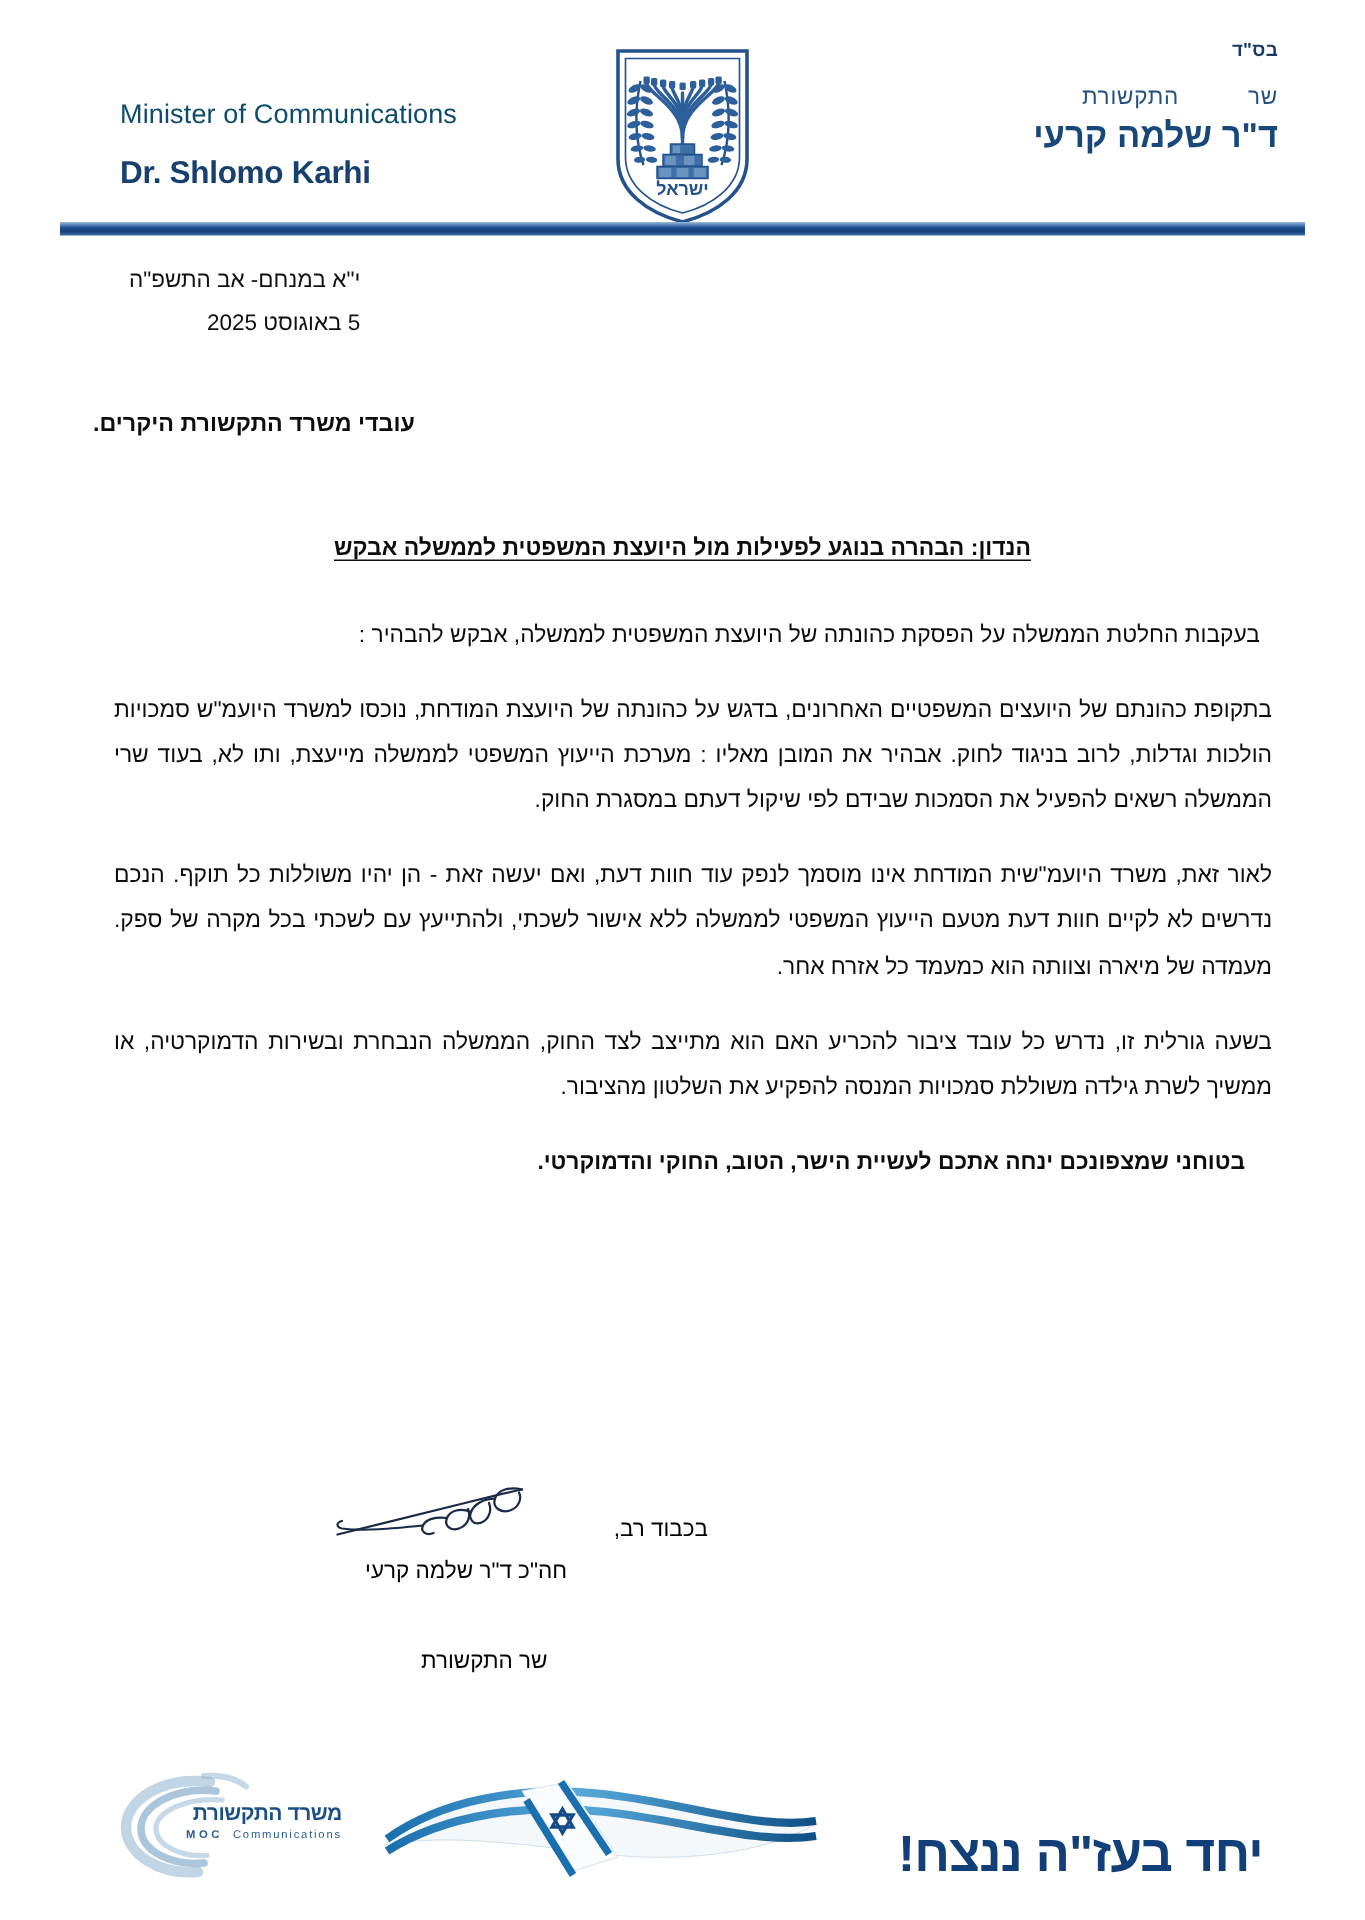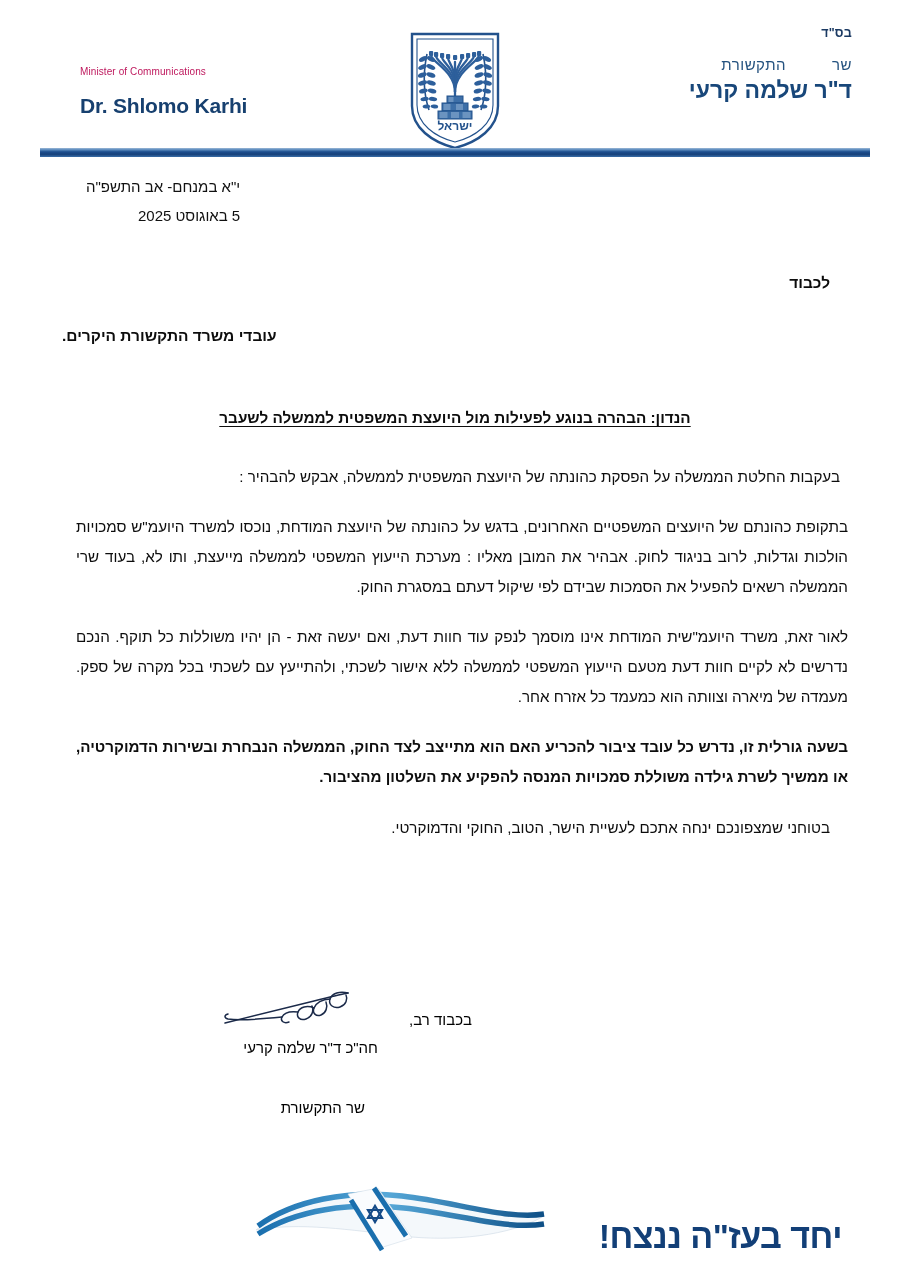--- a/index.html
+++ b/index.html
@@ -63,22 +63,22 @@
     white-space: nowrap;
   }
   .hdr-en {
     position: absolute;
     left: 80px;
     top: 10px;
     text-align: left;
     direction: ltr;
   }
   .hdr-en .line1 {
-    font-size: 10px;
-    color: #be185d;
+    font-size: 18px;
+    color: #0c4a6e;
     letter-spacing: 0.1px;
   }
   .hdr-en .line2 {
     font-size: 21px;
     font-weight: bold;
     color: #17406f;
     margin-top: 17px;
     letter-spacing: -0.2px;
   }
 
@@ -155,22 +155,22 @@
     margin: 0 0 18px 0;
     padding-right: 18px;
     font-size: 15.2px;
   }
   .para {
     margin: 0 0 20px 14px;
     text-align: justify;
     text-align-last: right;
   }
   .para.indent { padding-right: 8px; }
-  .para.bold { font-weight: bold; }
-  .para.last { text-align: center; padding-right: 18px; }
+  .para.bold { font-weight: normal; }
+  .para.last { text-align: center; padding-right: 18px; font-weight: bold; }
 
   
   .sign-wrap {
     position: absolute;
     top: 995px;
     left: 0;
     right: 0;
     direction: rtl;
   }
   .sign-regards {
@@ -363,23 +363,22 @@
   </svg>
 
   <div class="divider"></div>
 
   <div class="dates">
     <div class="d1">י"א במנחם- אב התשפ"ה</div>
     <div class="d2">5 באוגוסט 2025</div>
   </div>
 
   <div class="body">
-    <div class="to-line">לכבוד</div>
     <div class="to-name">עובדי משרד התקשורת היקרים.</div>
-    <div class="subject">הנדון: הבהרה בנוגע לפעילות מול היועצת המשפטית לממשלה לשעבר</div>
+    <div class="subject">הנדון: הבהרה בנוגע לפעילות מול היועצת המשפטית לממשלה אבקש</div>
 
     <p class="para indent">בעקבות החלטת הממשלה על הפסקת כהונתה של היועצת המשפטית לממשלה, אבקש להבהיר :</p>
     <p class="para">בתקופת כהונתם של היועצים המשפטיים האחרונים, בדגש על כהונתה של היועצת המודחת, נוכסו למשרד היועמ"ש סמכויות הולכות וגדלות, לרוב בניגוד לחוק. אבהיר את המובן מאליו : מערכת הייעוץ המשפטי לממשלה מייעצת, ותו לא, בעוד שרי הממשלה רשאים להפעיל את הסמכות שבידם לפי שיקול דעתם במסגרת החוק.</p>
     <p class="para">לאור זאת, משרד היועמ"שית המודחת אינו מוסמך לנפק עוד חוות דעת, ואם יעשה זאת - הן יהיו משוללות כל תוקף. הנכם נדרשים לא לקיים חוות דעת מטעם הייעוץ המשפטי לממשלה ללא אישור לשכתי, ולהתייעץ עם לשכתי בכל מקרה של ספק. מעמדה של מיארה וצוותה הוא כמעמד כל אזרח אחר.</p>
     <p class="para bold">בשעה גורלית זו, נדרש כל עובד ציבור להכריע האם הוא מתייצב לצד החוק, הממשלה הנבחרת ובשירות הדמוקרטיה, או ממשיך לשרת גילדה משוללת סמכויות המנסה להפקיע את השלטון מהציבור.</p>
     <p class="para last">בטוחני שמצפונכם ינחה אתכם לעשיית הישר, הטוב, החוקי והדמוקרטי.</p>
   </div>
 
   <div class="sign-wrap">
     <div class="sign-regards">בכבוד רב,</div>
@@ -392,20 +391,34 @@
         <path d="M92 21 C85 18 78 20 76 25 C74 30 78 34 84 32 C90 30 92 24 90 19"></path>
         <path d="M76 25 C68 24 62 26 60 30 C58 34 62 37 67 35"></path>
         <path d="M60 30 C40 32 20 34 6 32 C2 31 2 28 6 27"></path>
       </g>
     </svg>
 
     <div class="sign-name">חה"כ ד"ר שלמה קרעי</div>
     <div class="sign-title">שר התקשורת</div>
   </div>
 
+  <div class="footer-logo">
+    <svg class="ring" viewBox="0 0 150 74">
+      <g fill="none" stroke="#8fb2cd" stroke-linecap="round">
+        <path d="M62 8 C30 4 6 20 6 38 C6 56 28 70 54 68" stroke-width="7" opacity="0.55"></path>
+        <path d="M66 14 C38 11 16 24 16 39 C16 54 36 64 58 62" stroke-width="5" opacity="0.75"></path>
+        <path d="M70 20 C46 18 26 28 26 39 C26 51 44 58 60 57" stroke-width="3.5" opacity="0.5"></path>
+        <path d="M58 4 C70 3 80 6 86 11" stroke-width="4" opacity="0.5"></path>
+      </g>
+    </svg>
+    <div class="txt">
+      <div class="txt-he">משרד התקשורת</div>
+      <div class="txt-en"><b>MOC</b>&nbsp;&nbsp;<span>Communications</span></div>
+    </div>
+  </div>
 
   <svg class="footer-flag" viewBox="0 0 300 76">
     <defs>
       <linearGradient id="rb" x1="0" y1="0" x2="1" y2="0">
         <stop offset="0%" stop-color="#1a6fae"></stop>
         <stop offset="45%" stop-color="#56a8d8"></stop>
         <stop offset="100%" stop-color="#0e4f86"></stop>
       </linearGradient>
     </defs>
     <path d="M4 44 C40 16 96 6 150 12 C204 18 254 36 292 30 C258 50 200 56 150 50 C100 44 46 36 4 44 Z" fill="#f4f8fb" stroke="#cdd9e4" stroke-width="0.6"></path>

